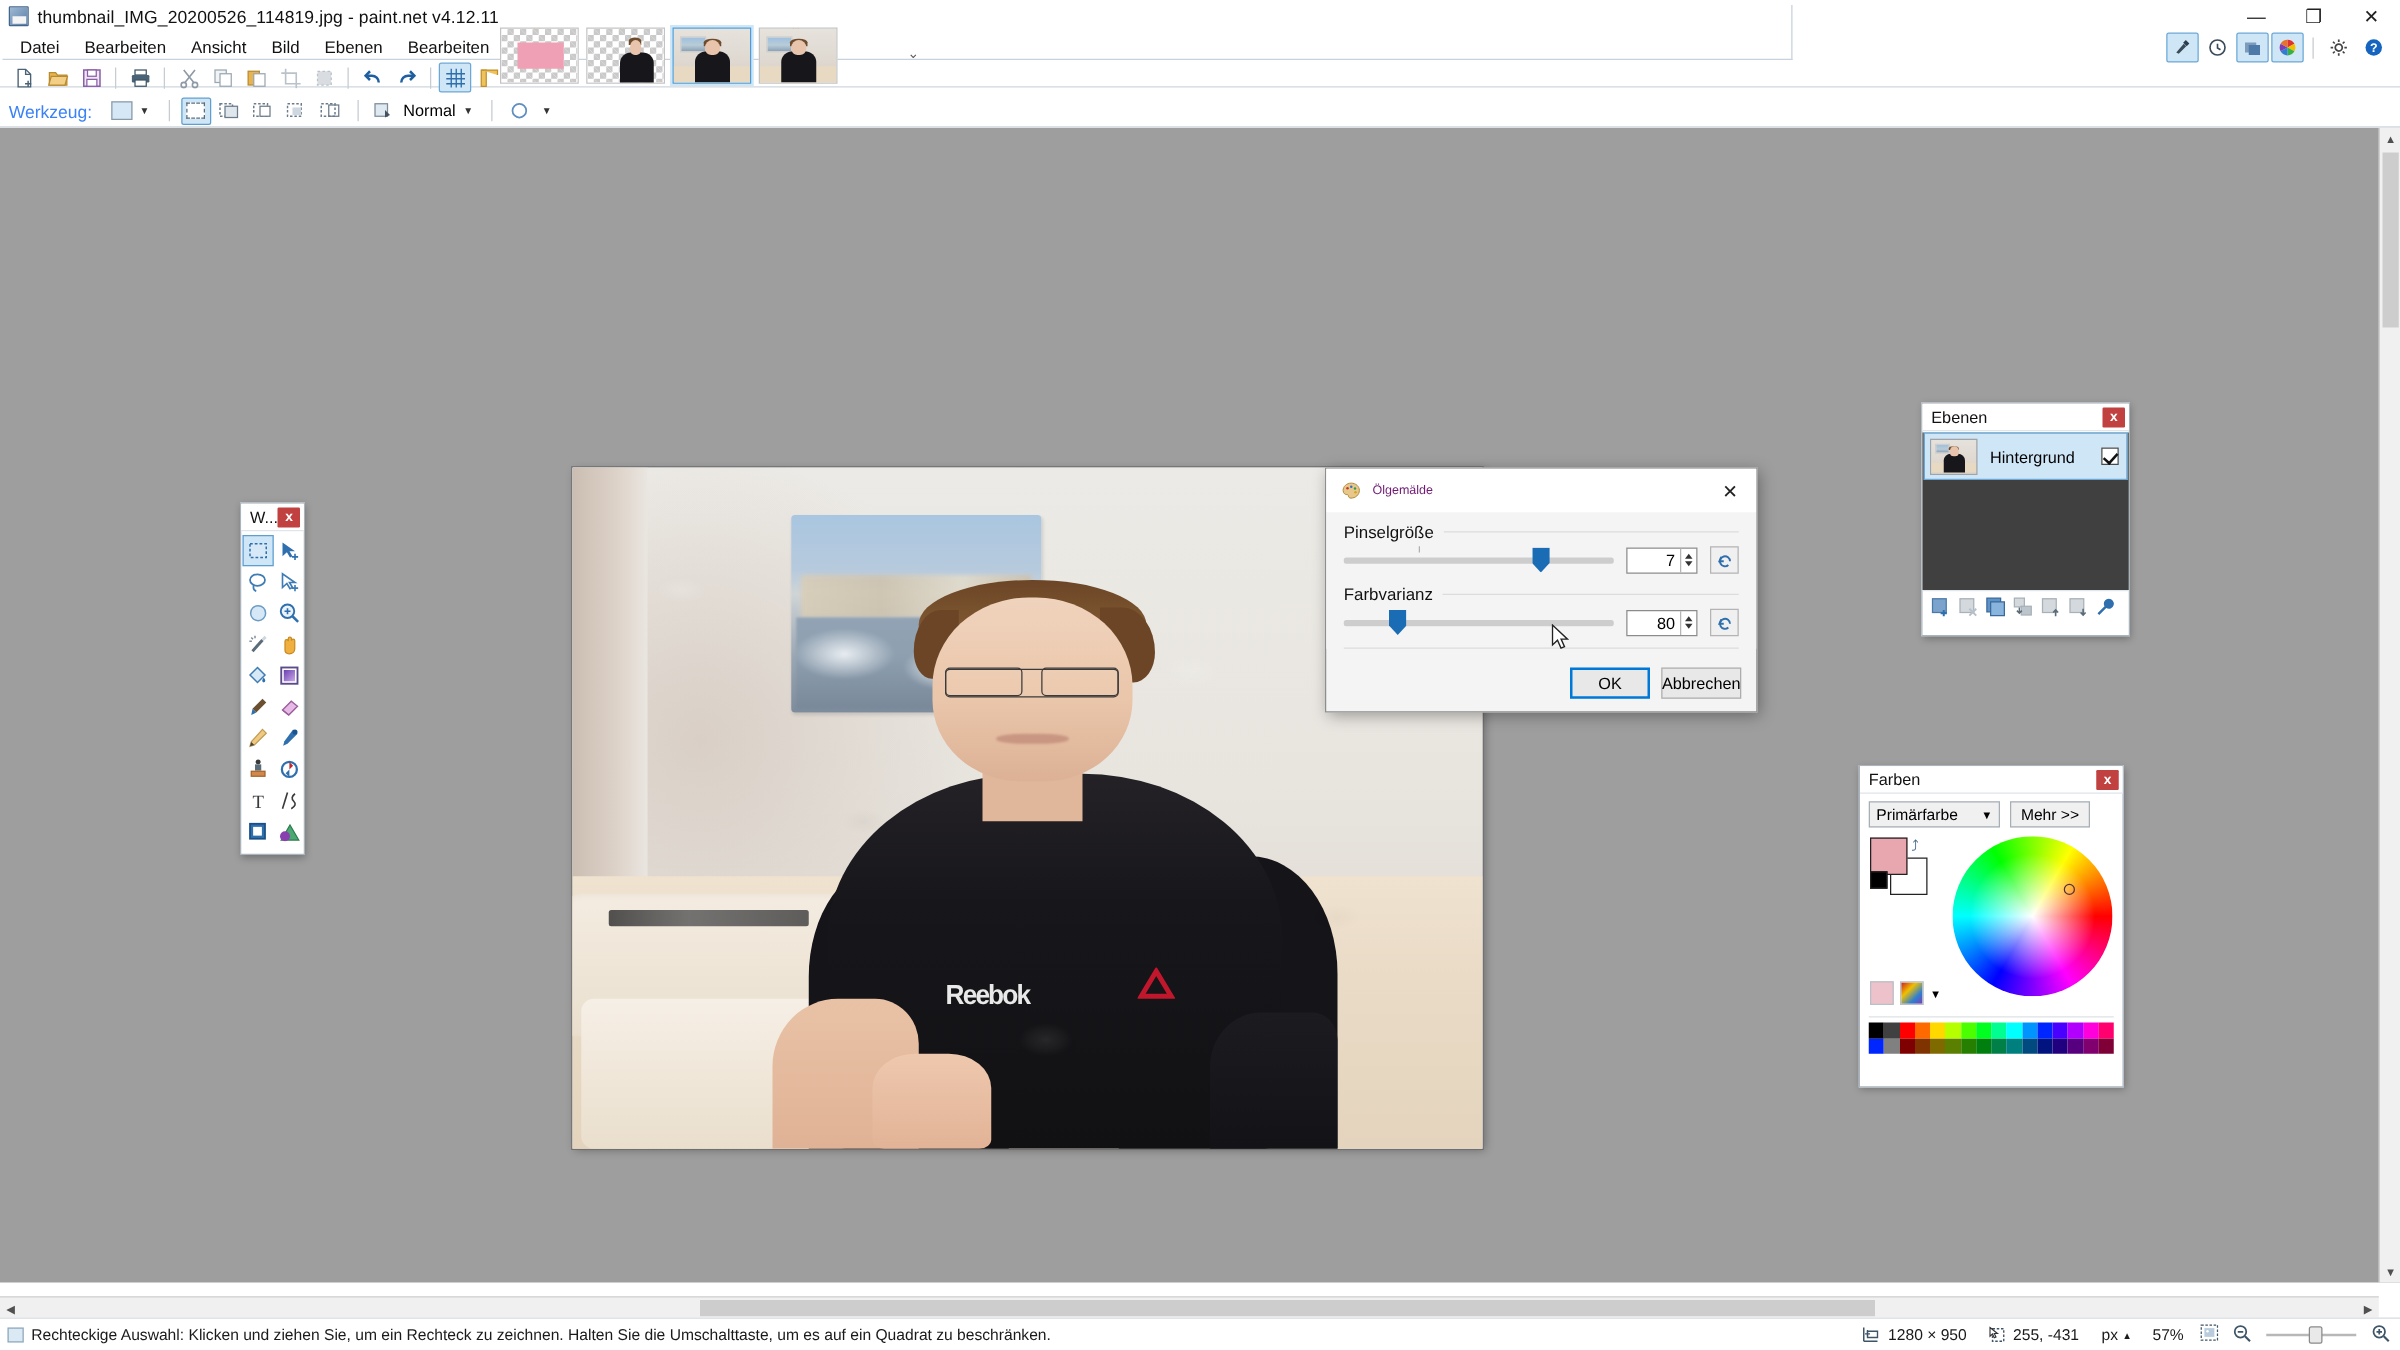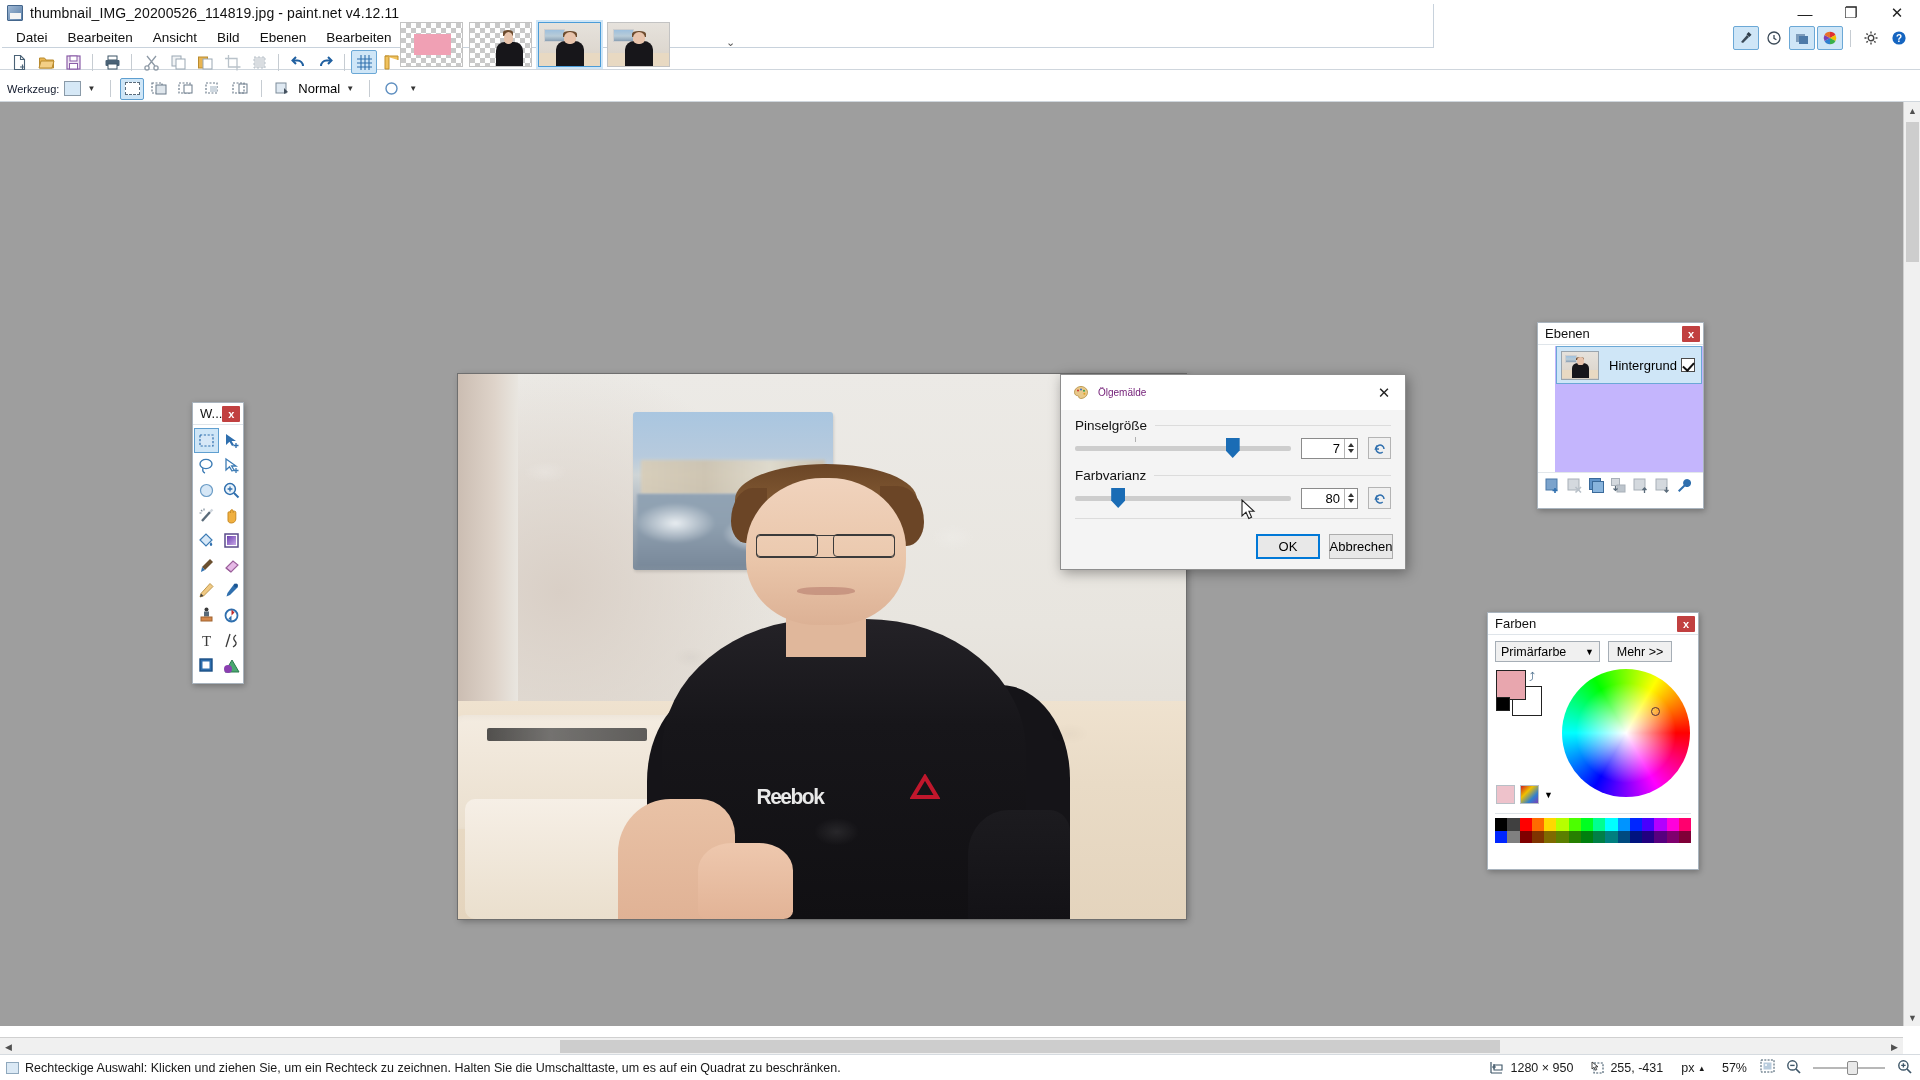--- a/index.html
+++ b/index.html
@@ -102,21 +102,21 @@
   }
   .tbbtn.on { background:#cfe6f7; border-color:#6ba8d6; }
   .tbsep { width:1px; height:17px; background:#c6ccd2; margin:0 5px; }
 
   
   #toolbar2 {
     position:absolute; left:0; top:76px; height:26px; width:1920px;
     display:flex; align-items:center; padding-left:7px; gap:3px;
     border-bottom:1px solid #cfd6dd; background:#fff; z-index:6;
   }
-  .t2label { font-size:11px; color:#0f172a; margin-right:2px; }
+  .t2label { font-size:14px; color:#3b82f6; margin-right:12px; }
   .swbox {
     width:17px; height:15px; border:1px solid #8a9aa8; background:#d6e8f6;
   }
   .caret { font-size:8px; color:#333; margin:0 6px 0 3px; }
   .t2btn {
     width:24px; height:22px; display:flex; align-items:center; justify-content:center;
     border:1px solid transparent; border-radius:2px; cursor:pointer;
   }
   .t2btn.on { background:#cfe6f7; border-color:#5f9fd0; }
   .selglyph { width:15px; height:13px; border:1.5px dashed #5b6d7d; background:#fff; }
@@ -268,21 +268,21 @@
     display:grid; grid-template-columns:25px 25px; padding:3px 1px 5px 1px; gap:0;
   }
   .tool {
     width:25px; height:25px; display:flex; align-items:center; justify-content:center;
     cursor:pointer; border:1px solid transparent;
   }
   .tool.on { background:#cfe6f7; border:1px solid #5f9fd0; }
 
   
   #layers-panel { left:1537px; top:322px; width:167px; height:187px; }
-  #layer-list { height:126px; background:#c4b5fd;margin-left:17px; }
+  #layer-list { height:126px; background:#404040; }
   .layer-row {
     display:flex; align-items:center; height:38px; padding:0 6px 0 4px;
     background:#cfe6f7; border:1px solid #6ba8d6; margin:1px; cursor:pointer;
   }
   .layer-thumb {
     width:38px; height:29px; border:1px solid #9aa5ae; overflow:hidden; position:relative;
     background:#ded8d0; flex:none;
   }
   .layer-name { flex:1; margin-left:10px; font-size:13px; }
   .layer-chk {

